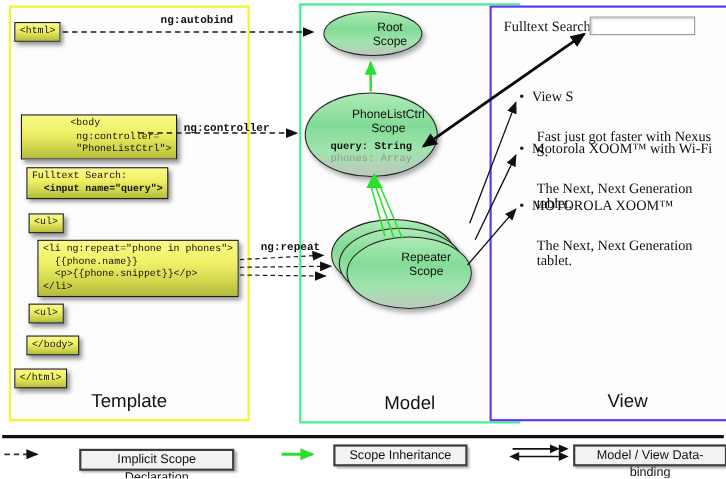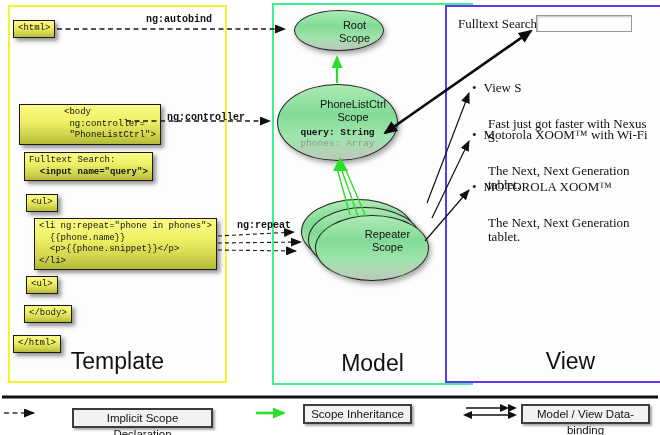--- a/index.html
+++ b/index.html
@@ -3,21 +3,21 @@
 <meta charset="utf-8">
 <style>
   html,body{margin:0;padding:0;background:#fff;}
   #canvas{position:relative;width:660px;height:435px;background:#fff;overflow:hidden;
           font-family:"Liberation Sans",sans-serif;}
   .panel{position:absolute;box-sizing:border-box;background:#fdfdfd;}
   #panel-template{left:8px;top:5px;width:219px;height:378px;border:2px solid #f4f42c;}
   #panel-model{left:236px;top:3px;width:201px;height:382px;border:2px solid #43ee8c;margin-left:36px;}
   #panel-view{left:445px;top:5px;width:251px;height:378px;border:2px solid #6236f5;}
   .panel-label{position:absolute;bottom:6px;left:0;width:100%;text-align:center;
-               font-size:23px;color:#111;}
+               font-size:17px;color:#111;}
   
   .code-box{position:absolute;box-sizing:border-box;margin:0;
             background:linear-gradient(180deg,#fafa85 0%,#eff066 40%,#d3d84f 72%,#b4bb39 100%);
             border:1.2px solid #1a1a1a;box-shadow:2.5px 3px 4px rgba(60,60,60,.55);
             font:9px/11.5px "Liberation Mono",monospace;color:#111;
             padding:2px 4px;white-space:pre;}
   .code-bold{font-weight:bold;}
   #box-html-open{left:13px;top:20px;}
   #box-body-open{left:19px;top:104px;padding-left:44px;}
   #box-fulltext{left:24px;top:152px;}
@@ -56,22 +56,22 @@
   .vi-bullet{font-size:13px;}
   .vi-snippet{margin:22px 0 0 16px;}
   #view-item-0{top:81px;}
   #view-item-1{top:128px;}
   #view-item-2{top:180px;}
   
   .legend-box{position:absolute;box-sizing:border-box;height:20px;background:#f2f2f2;
               border:2px solid #3c3c3c;box-shadow:2px 2px 2px #aaa;text-align:center;
               font-size:11.5px;line-height:16px;color:#111;padding:0 6px;}
   #legend-implicit{left:52px;top:408px;width:141px;margin-left:20px;}
-  #legend-inheritance{left:303px;top:404px;width:109px;}
-  #legend-databinding{left:521px;top:404px;width:129px;}
+  #legend-inheritance{left:303px;top:404px;width:122px;}
+  #legend-databinding{left:521px;top:404px;width:140px;}
   
   #arrows{position:absolute;left:0;top:0;width:660px;height:435px;pointer-events:none;z-index:5;}
   .dash{stroke:#1a1a1a;stroke-width:1.4;stroke-dasharray:5,3.5;fill:none;}
   .dash2{stroke:#1a1a1a;stroke-width:1.1;stroke-dasharray:4,3;fill:none;}
   .green-line{stroke:#2cdf2c;fill:none;}
   .thin-black{stroke:#111;stroke-width:1.2;fill:none;}
 </style>
 </head>
 <body>
 

